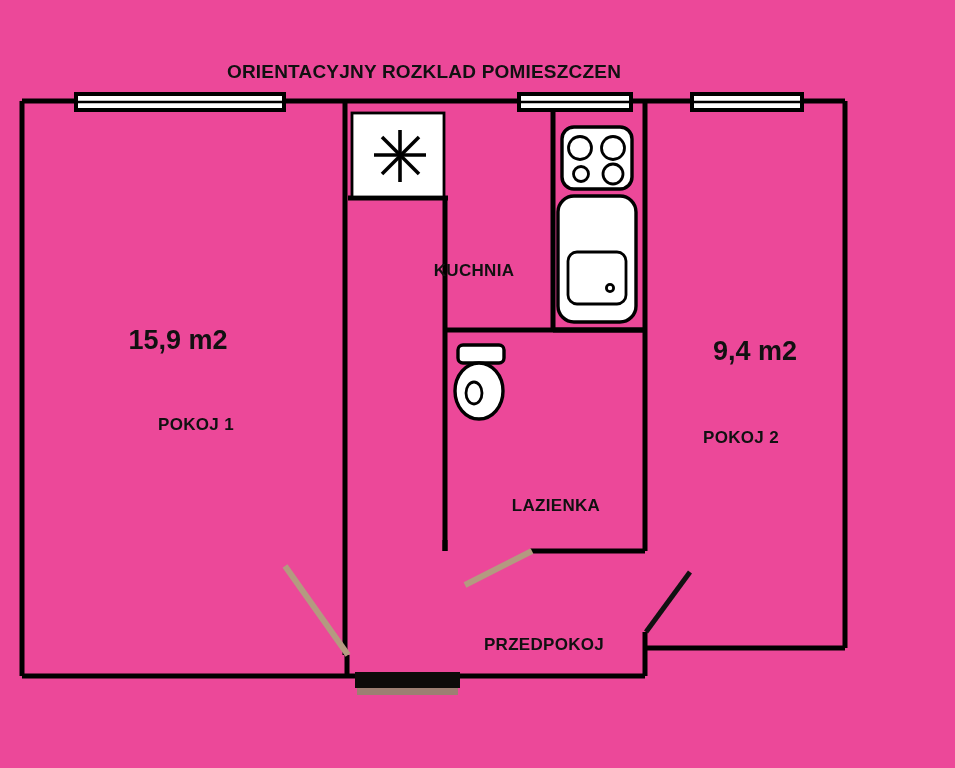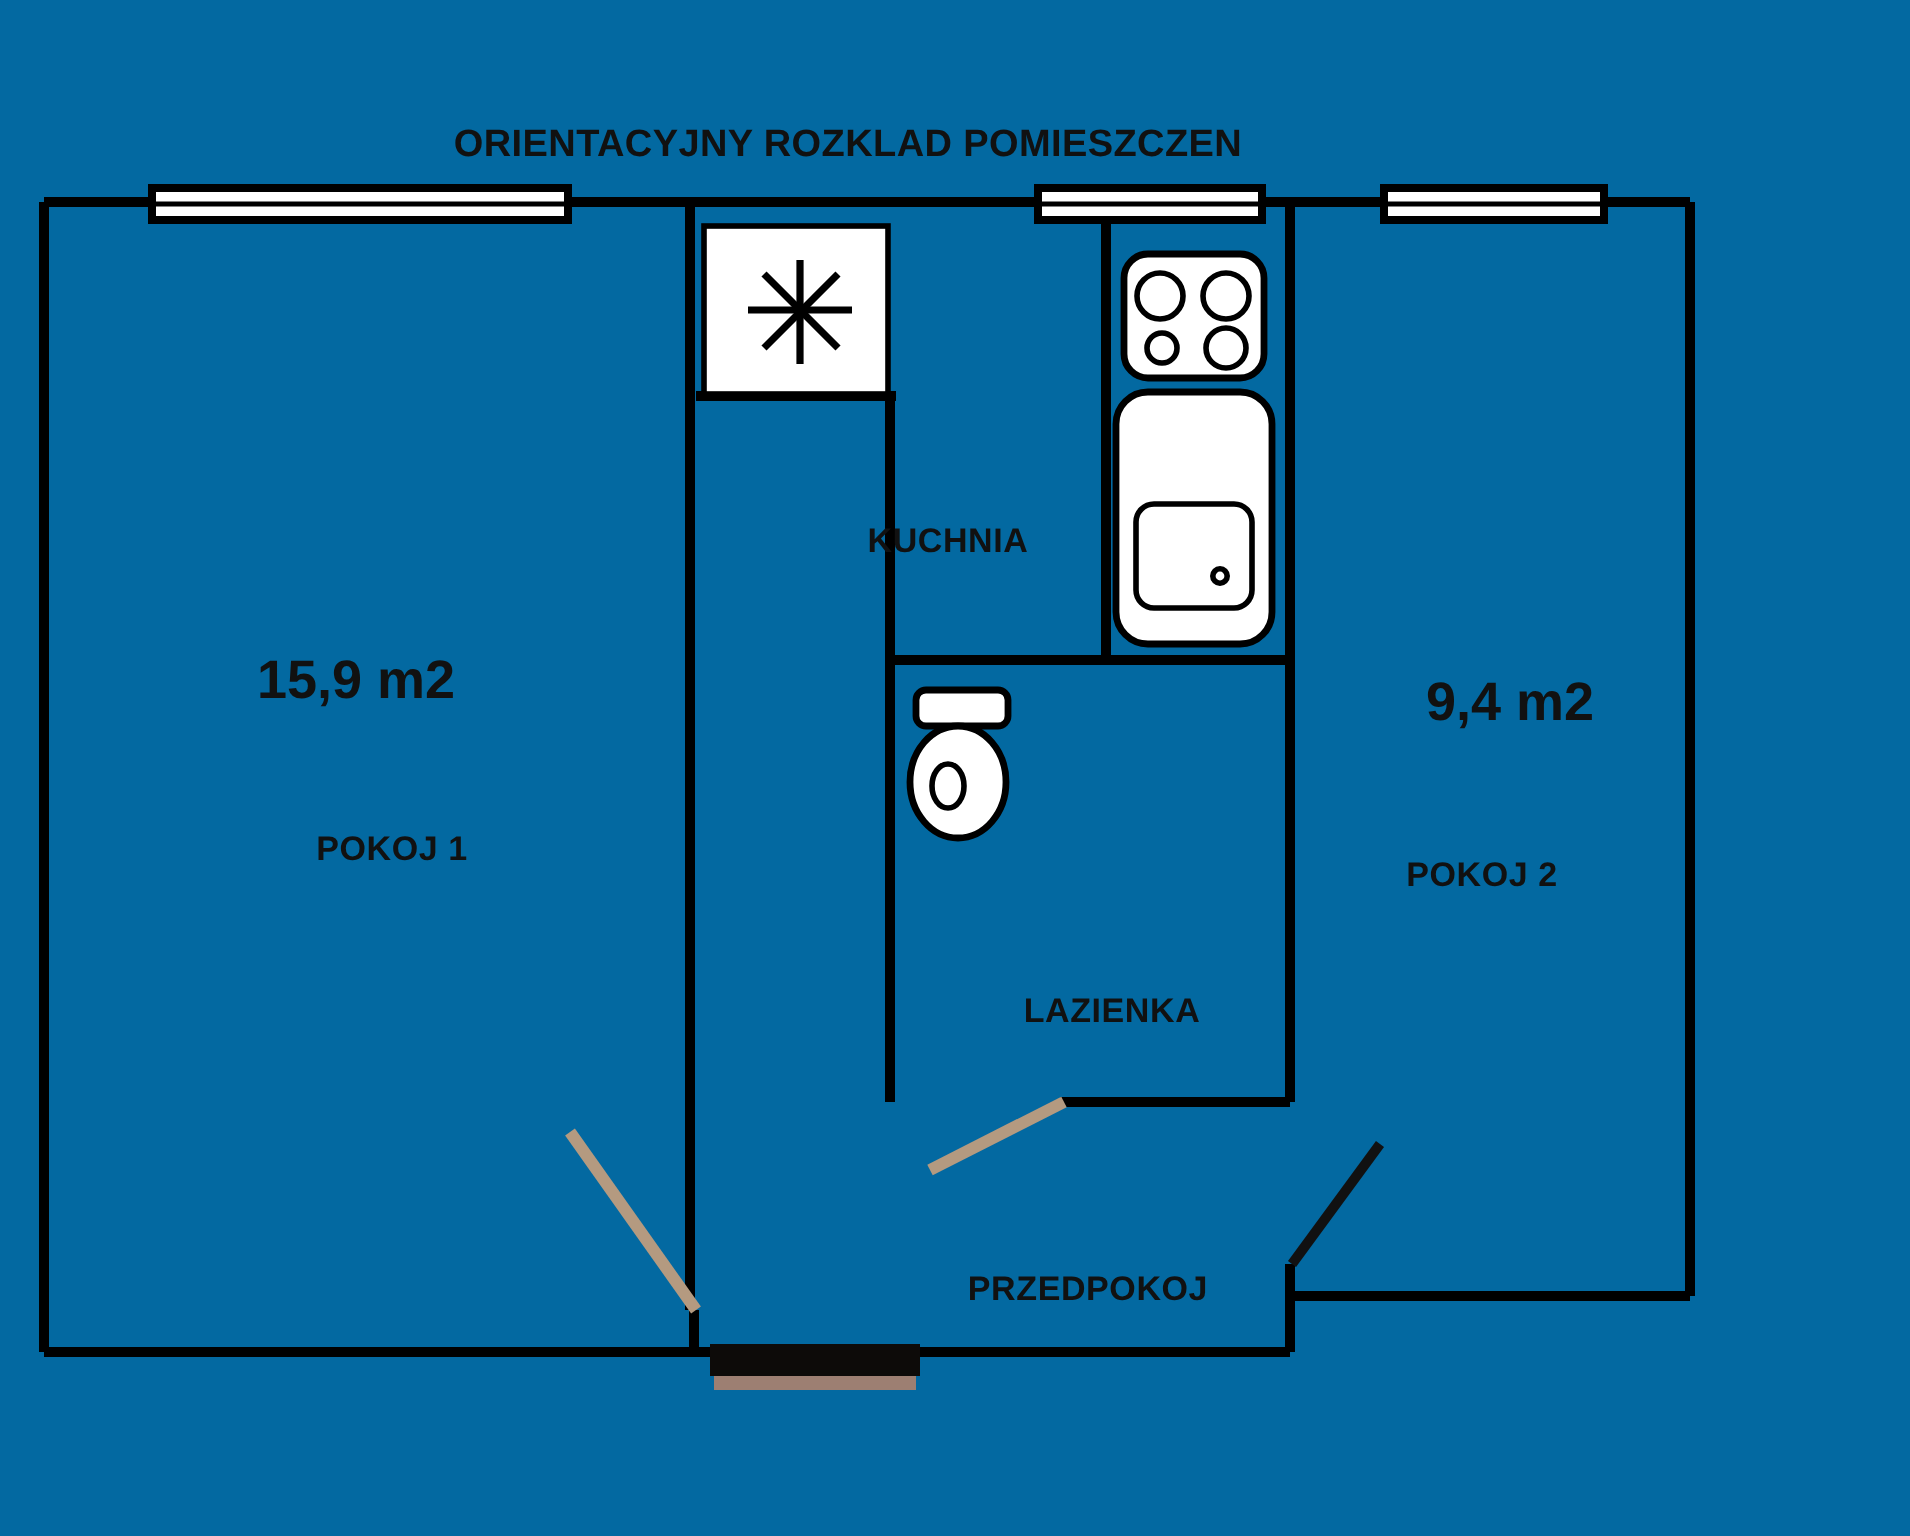--- a/index.html
+++ b/index.html
@@ -12,21 +12,21 @@
     width: 955px;
     height: 768px;
     font-family: "Liberation Sans", sans-serif;
     overflow: hidden;
     position: relative;
   }
   #floorplan-root {
     position: relative;
     width: 955px;
     height: 768px;
-    background: #0369a1;
+    background: #ec4899;
   }
   #plan-svg {
     position: absolute;
     left: 0;
     top: 0;
     width: 955px;
     height: 768px;
     display: block;
   }
   .plan-title {

